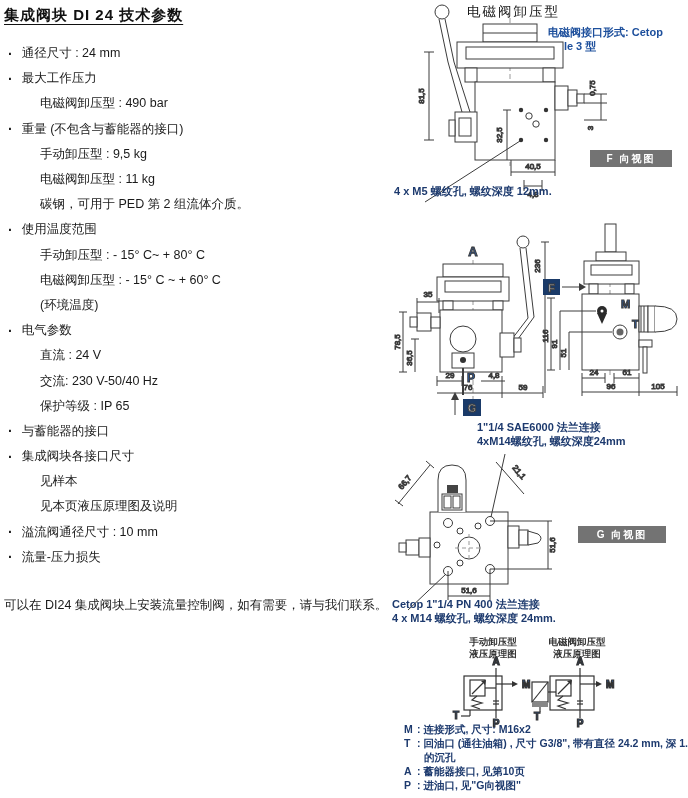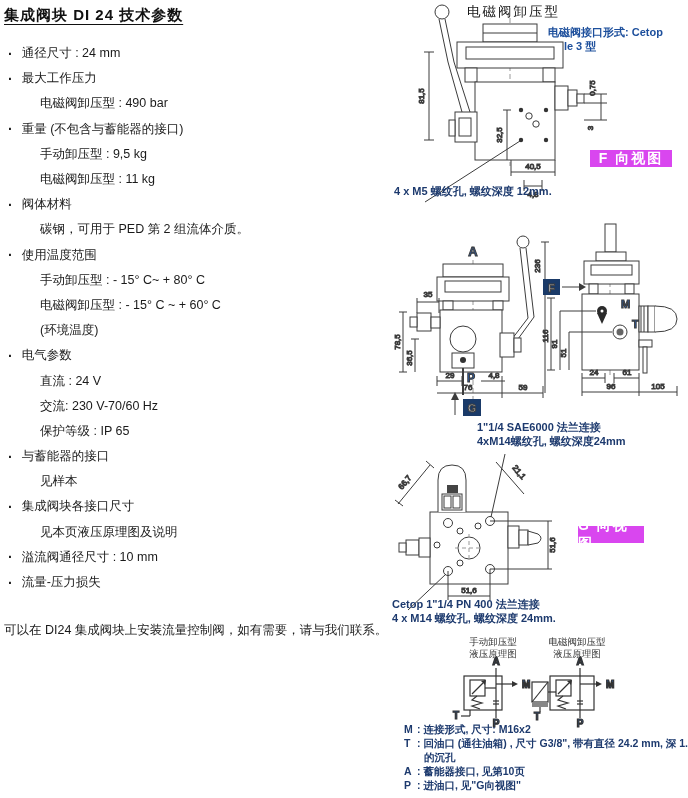--- a/index.html
+++ b/index.html
@@ -11,23 +11,23 @@
              text-decoration:underline;text-underline-offset:4px;letter-spacing:1px;}
   .spec{height:25.2px;display:flex;align-items:center;font-size:12.5px;white-space:nowrap;}
   .spec.b{padding-left:4px;}
   .spec.b::before{content:"·";font-weight:bold;margin-right:9px;font-size:14px;}
   .spec.i{padding-left:36px;}
   .footer-note{font-size:12.5px;margin-top:27px;white-space:nowrap;}
   .abs{position:absolute;}
   .dwg-title{font-size:13.5px;color:#1a1a1a;letter-spacing:2px;font-weight:500;}
   .anno{font-size:11px;font-weight:bold;line-height:14px;color:#1d4f9c;}
   .cap{font-size:11px;font-weight:bold;line-height:14px;color:#1d3a6e;white-space:nowrap;}
-  .badge{background:#d946ef;color:#fff;font-size:14px;font-weight:bold;
+  .badge{background:#737373;color:#fff;font-size:10px;font-weight:bold;
          display:flex;align-items:center;justify-content:center;letter-spacing:2px;}
-  .schem-title{font-size:9.5px;font-weight:normal;color:#333;text-align:center;line-height:12px;}
+  .schem-title{font-size:9.5px;font-weight:bold;color:#333;text-align:center;line-height:12px;}
   
   .legend{position:absolute;left:404px;top:722px;width:282px;font-size:10.5px;
           font-weight:bold;color:#1d3a6e;line-height:14px;}
   .legend-row{display:flex;}
   .legend-key{width:13px;flex:none;}
   .legend-txt{white-space:nowrap;}
   .legend-row.cont{padding-left:20px;}
   svg text{font-family:"Liberation Sans","DejaVu Sans",sans-serif;}
   svg .dim{font-size:8px;fill:#333;}
   svg .blue{fill:#2a5ca8;font-weight:bold;}
@@ -52,23 +52,20 @@
         </div>
       <div class="spec b">
           <span>重量 (不包含与蓄能器的接口)</span>
         </div>
       <div class="spec i">
           <span>手动卸压型 : 9,5 kg</span>
         </div>
       <div class="spec i">
           <span>电磁阀卸压型 : 11 kg</span>
         </div>
-      <div class="spec b">
-          <span>阀体材料</span>
-        </div>
       <div class="spec i">
           <span>碳钢，可用于 PED 第 2 组流体介质。</span>
         </div>
       <div class="spec b">
           <span>使用温度范围</span>
         </div>
       <div class="spec i">
           <span>手动卸压型 : - 15° C~ + 80° C</span>
         </div>
       <div class="spec i">
@@ -77,33 +74,33 @@
       <div class="spec i">
           <span>(环境温度)</span>
         </div>
       <div class="spec b">
           <span>电气参数</span>
         </div>
       <div class="spec i">
           <span>直流 : 24 V</span>
         </div>
       <div class="spec i">
-          <span>交流: 230 V-70/60 Hz</span>
+          <span>交流: 230 V-50/40 Hz</span>
         </div>
       <div class="spec i">
           <span>保护等级 : IP 65</span>
         </div>
       <div class="spec b">
           <span>与蓄能器的接口</span>
         </div>
+      <div class="spec b">
+          <span>集成阀块各接口尺寸</span>
+        </div>
       <div class="spec i">
           <span>见样本</span>
-        </div>
-      <div class="spec b">
-          <span>集成阀块各接口尺寸</span>
         </div>
       <div class="spec i">
           <span>见本页液压原理图及说明</span>
         </div>
       <div class="spec b">
           <span>溢流阀通径尺寸 : 10 mm</span>
         </div>
       <div class="spec b">
           <span>流量-压力损失</span>
         </div>
@@ -360,21 +357,21 @@
     <text class="dim" x="165" y="93" font-size="7.5" text-anchor="middle" transform="rotate(-90 165 93)">51,6</text>
 
     <line x1="58" y1="119" x2="58" y2="148"></line>
       <line x1="100" y1="117" x2="100" y2="148"></line>
     <line x1="58" y1="144" x2="100" y2="144"></line>
     <text class="dim" x="79" y="141" font-size="7.5" text-anchor="middle">51,6</text>
 
     <line x1="18" y1="158" x2="56" y2="122"></line>
   </svg>
 
-  <div class="abs badge" style="left:578px;top:526px;width:66px;height:17px;">G 向视图</div>
+  <div class="abs badge" style="left:578px;top:526px;width:88px;height:17px;">G 向视图</div>
   <div class="abs cap" style="left:392px;top:597px;">
     <div>Cetop 1"1/4 PN 400 法兰连接</div>
     <div>4 x M14 螺纹孔, 螺纹深度 24mm.</div>
   </div>
 
   <div class="abs schem-title" style="left:450px;top:636px;width:86px;">
     <div>手动卸压型</div>
     <div>液压原理图</div>
   </div>
   <div class="abs schem-title" style="left:534px;top:636px;width:86px;">

